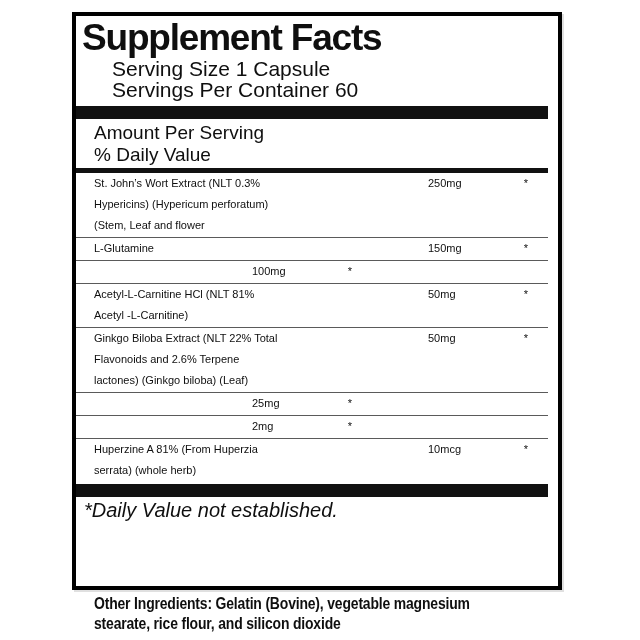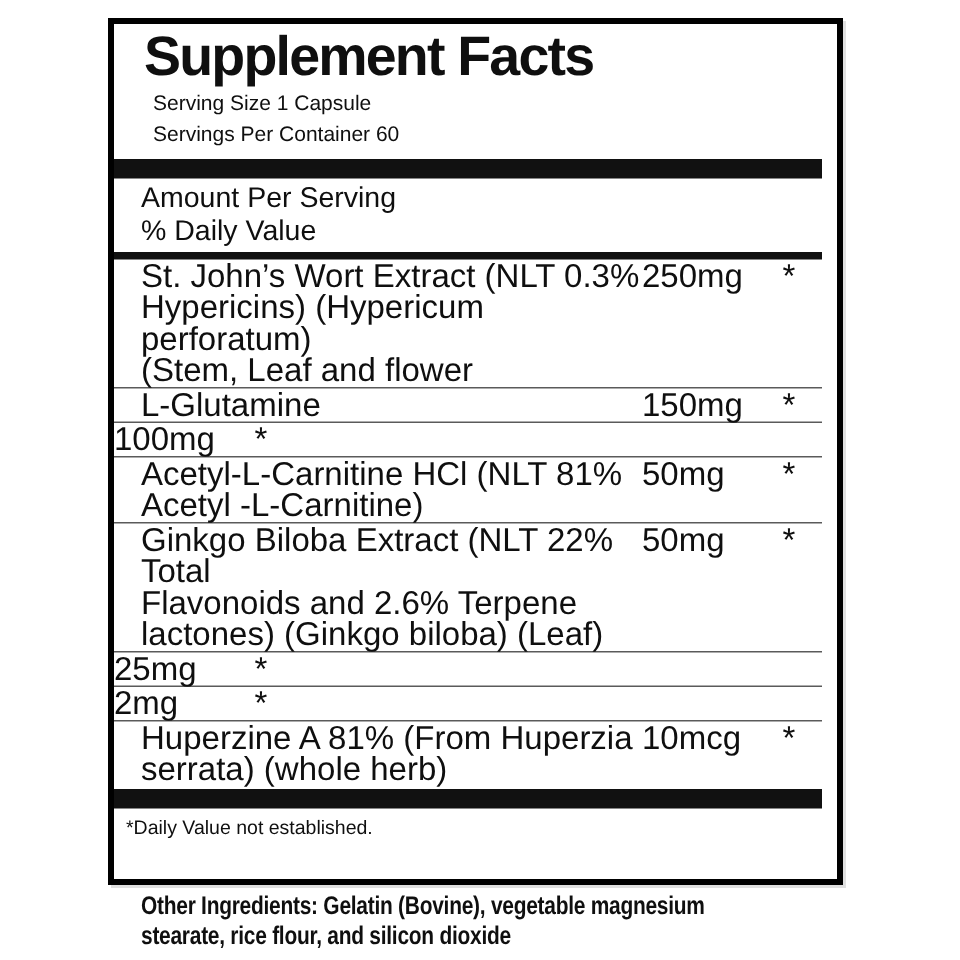--- a/index.html
+++ b/index.html
@@ -20,26 +20,26 @@
     background: #ffffff;
     padding: 2px 7px 0 4px;
     box-shadow: 2px 2px 0 rgba(0,0,0,0.12);
     overflow: hidden;
   }
   .title {
     font-size: 37px;
     font-weight: bold;
     letter-spacing: -1.2px;
     line-height: 40px;
-    margin-left: 16px;
+    margin-left: 2px;
     white-space: nowrap;
   }
   .serving {
-    margin-left: 22px;
-    font-size: 14px;
+    margin-left: 32px;
+    font-size: 21px;
     line-height: 21px;
   }
   .bar {
     height: 13px;
     background: #111111;
     margin: 6px 3px 0 -4px;
   }
   .bar-bottom { margin-top: 2px; }
   .head-row {
     display: flex;
@@ -53,37 +53,39 @@
   }
   .rule {
     height: 5px;
     background: #111111;
     margin: 0 3px 0 -4px;
   }
   .rows { margin: 0 3px 0 -4px; }
   .row {
     display: flex;
     align-items: flex-start;
-    font-size: 22px;
+    font-size: 11px;
     line-height: 21px;
     padding: 0 0 1px 0;
     border-bottom: 1.5px solid #5a5a5a;
+    justify-content: center;
   }
   .row:last-child { border-bottom: none; }
   .cell-name {
     flex: 1;
     padding-left: 18px;
     white-space: pre-line;
   }
   .cell-amt { width: 76px; }
   .cell-dv  { width: 44px; text-align: center; }
   .footnote {
-    font-size: 13px;
+    font-size: 20px;
     line-height: 20px;
     padding: 3px 0 0 4px;
+    font-style: italic;
   }
   .other {
     position: absolute;
     left: 94px; top: 594px;
     width: 640px;
     font-size: 17px;
     font-weight: bold;
     line-height: 20px;
     white-space: pre-line;
     letter-spacing: -0.2px;

